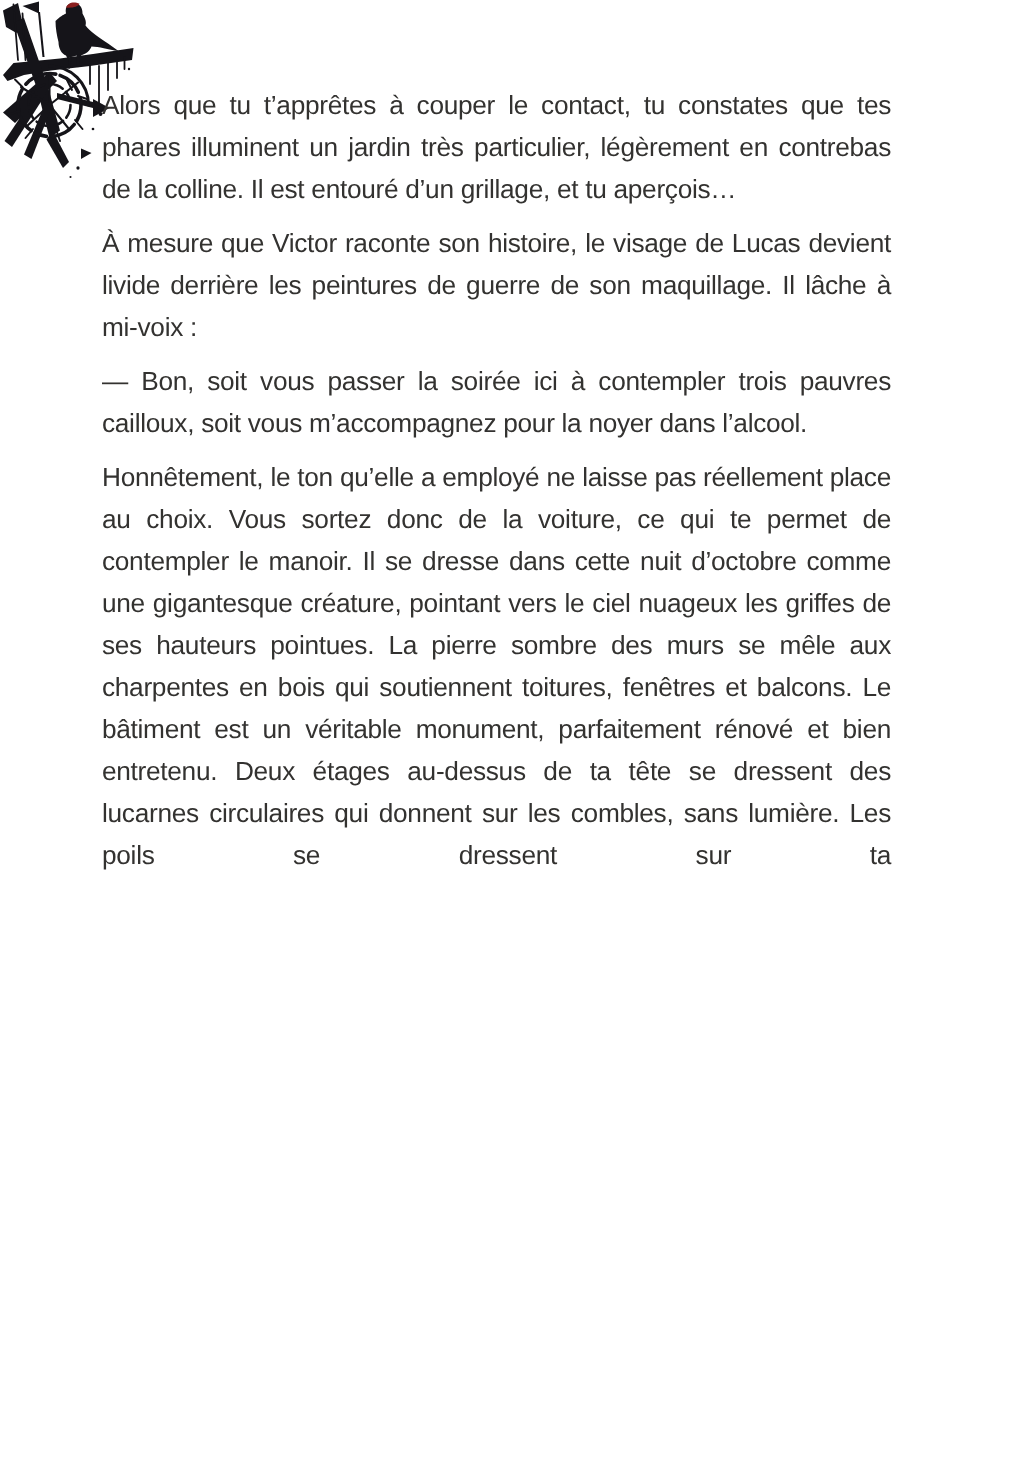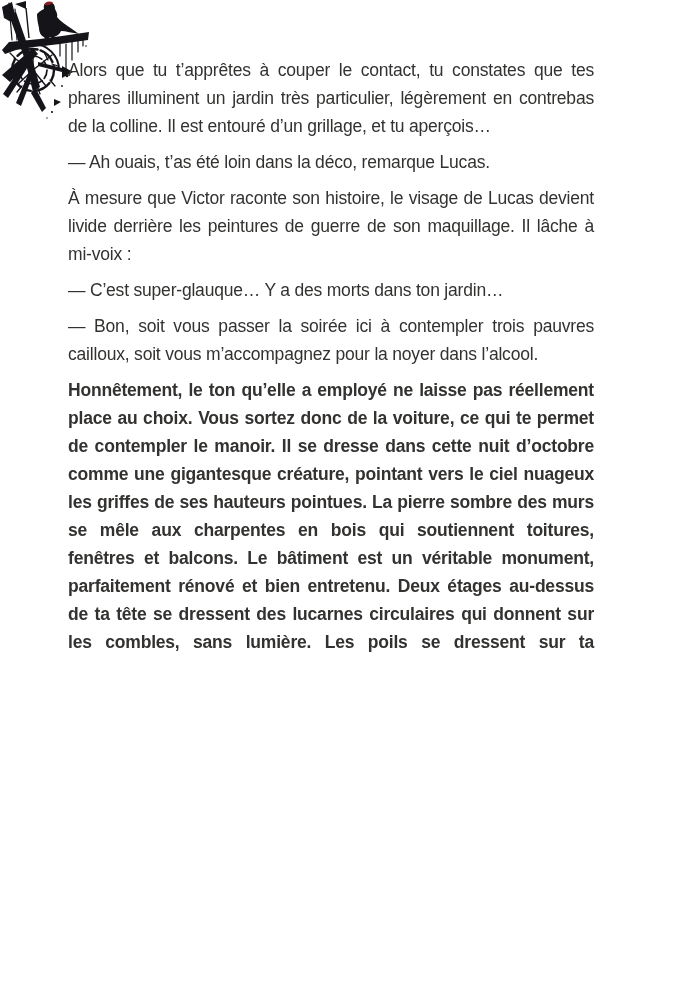--- a/index.html
+++ b/index.html
@@ -37,21 +37,20 @@
     font-size: 17.5px;
     line-height: 28px;
     letter-spacing: -0.2px;
     color: #333230;
     text-align: justify;
     font-weight: 400;
   }
   .text-block p.p-cutoff {
     text-align-last: justify;
     margin-bottom: 0;
-    font-weight: bold;
   }
 </style>
 </head>
 <body>
 
 <div class="page">
 
   <svg class="corner-art" viewBox="0 0 140 150" xmlns="http://www.w3.org/2000/svg" aria-hidden="true">
     <g fill="#151419" stroke="none">
 
@@ -112,20 +111,18 @@
         L47,43 L44,37
         C41,36 39,32 39,28
         C38,24 37,19 37,14 Z"></path>
       <path d="M47,38 L46,45 M52,37 L52,44" stroke="#151419" stroke-width="1.5" fill="none" stroke-linecap="round"></path>
       <path fill="#8a1e1e" d="M44,5 C45,2 49,0.5 53,2.5 C52,4.5 48,5.5 44,5 Z"></path>
     </g>
   </svg>
 
   <div class="text-block">
     <p>Alors que tu t’apprêtes à couper le contact, tu constates que tes phares illuminent un jardin très particulier, légèrement en contrebas de la colline. Il est entouré d’un grillage, et tu aperçois…</p>
-    <p>— Ah ouais, t’as été loin dans la déco, remarque Lucas.</p>
     <p>À mesure que Victor raconte son histoire, le visage de Lucas devient livide derrière les peintures de guerre de son maquillage. Il lâche à mi-voix :</p>
-    <p>— C’est super-glauque… Y a des morts dans ton jardin…</p>
     <p>— Bon, soit vous passer la soirée ici à contempler trois pauvres cailloux, soit vous m’accompagnez pour la noyer dans l’alcool.</p>
     <p class="p-cutoff">Honnêtement, le ton qu’elle a employé ne laisse pas réellement place au choix. Vous sortez donc de la voiture, ce qui te permet de contempler le manoir. Il se dresse dans cette nuit d’octobre comme une gigantesque créature, pointant vers le ciel nuageux les griffes de ses hauteurs pointues. La pierre sombre des murs se mêle aux charpentes en bois qui soutiennent toitures, fenêtres et balcons. Le bâtiment est un véritable monument, parfaitement rénové et bien entretenu. Deux étages au-dessus de ta tête se dressent des lucarnes circulaires qui donnent sur les combles, sans lumière. Les poils se dressent sur ta</p>
   </div>
 
 </div>
 
 </body></html>

